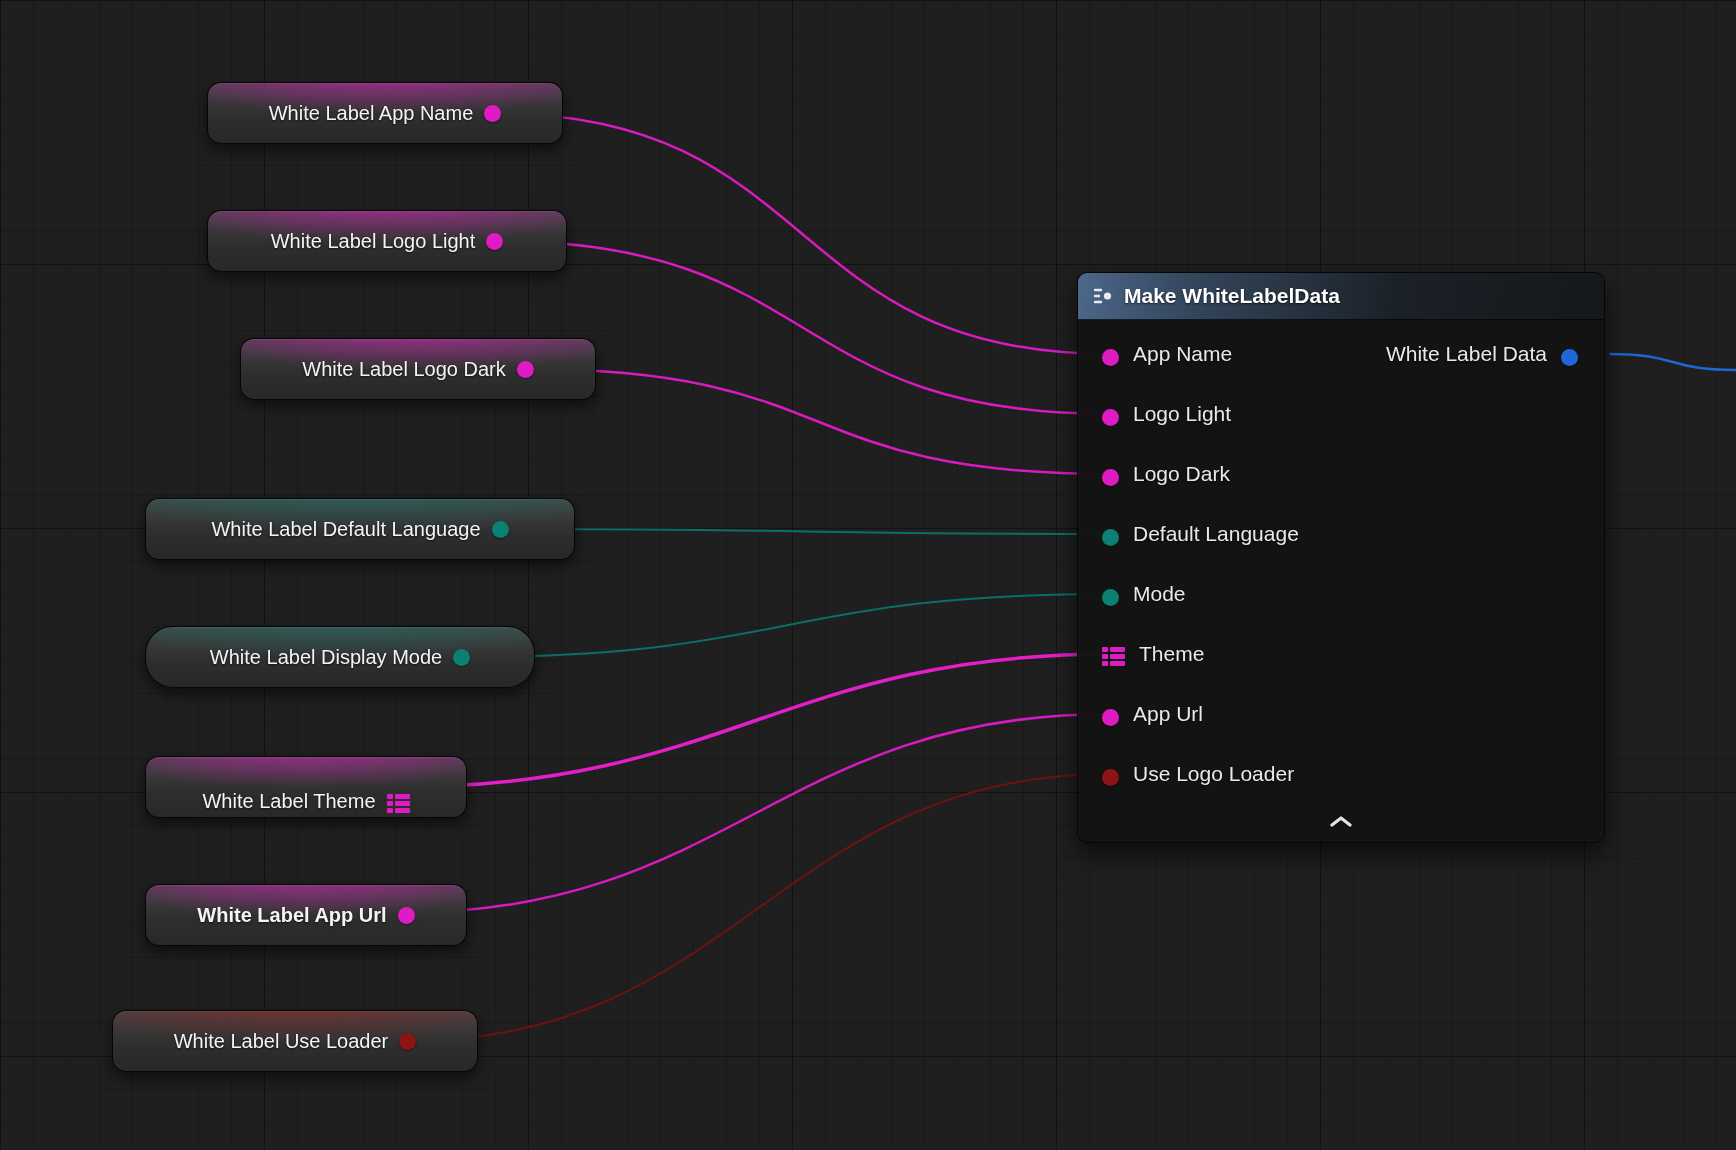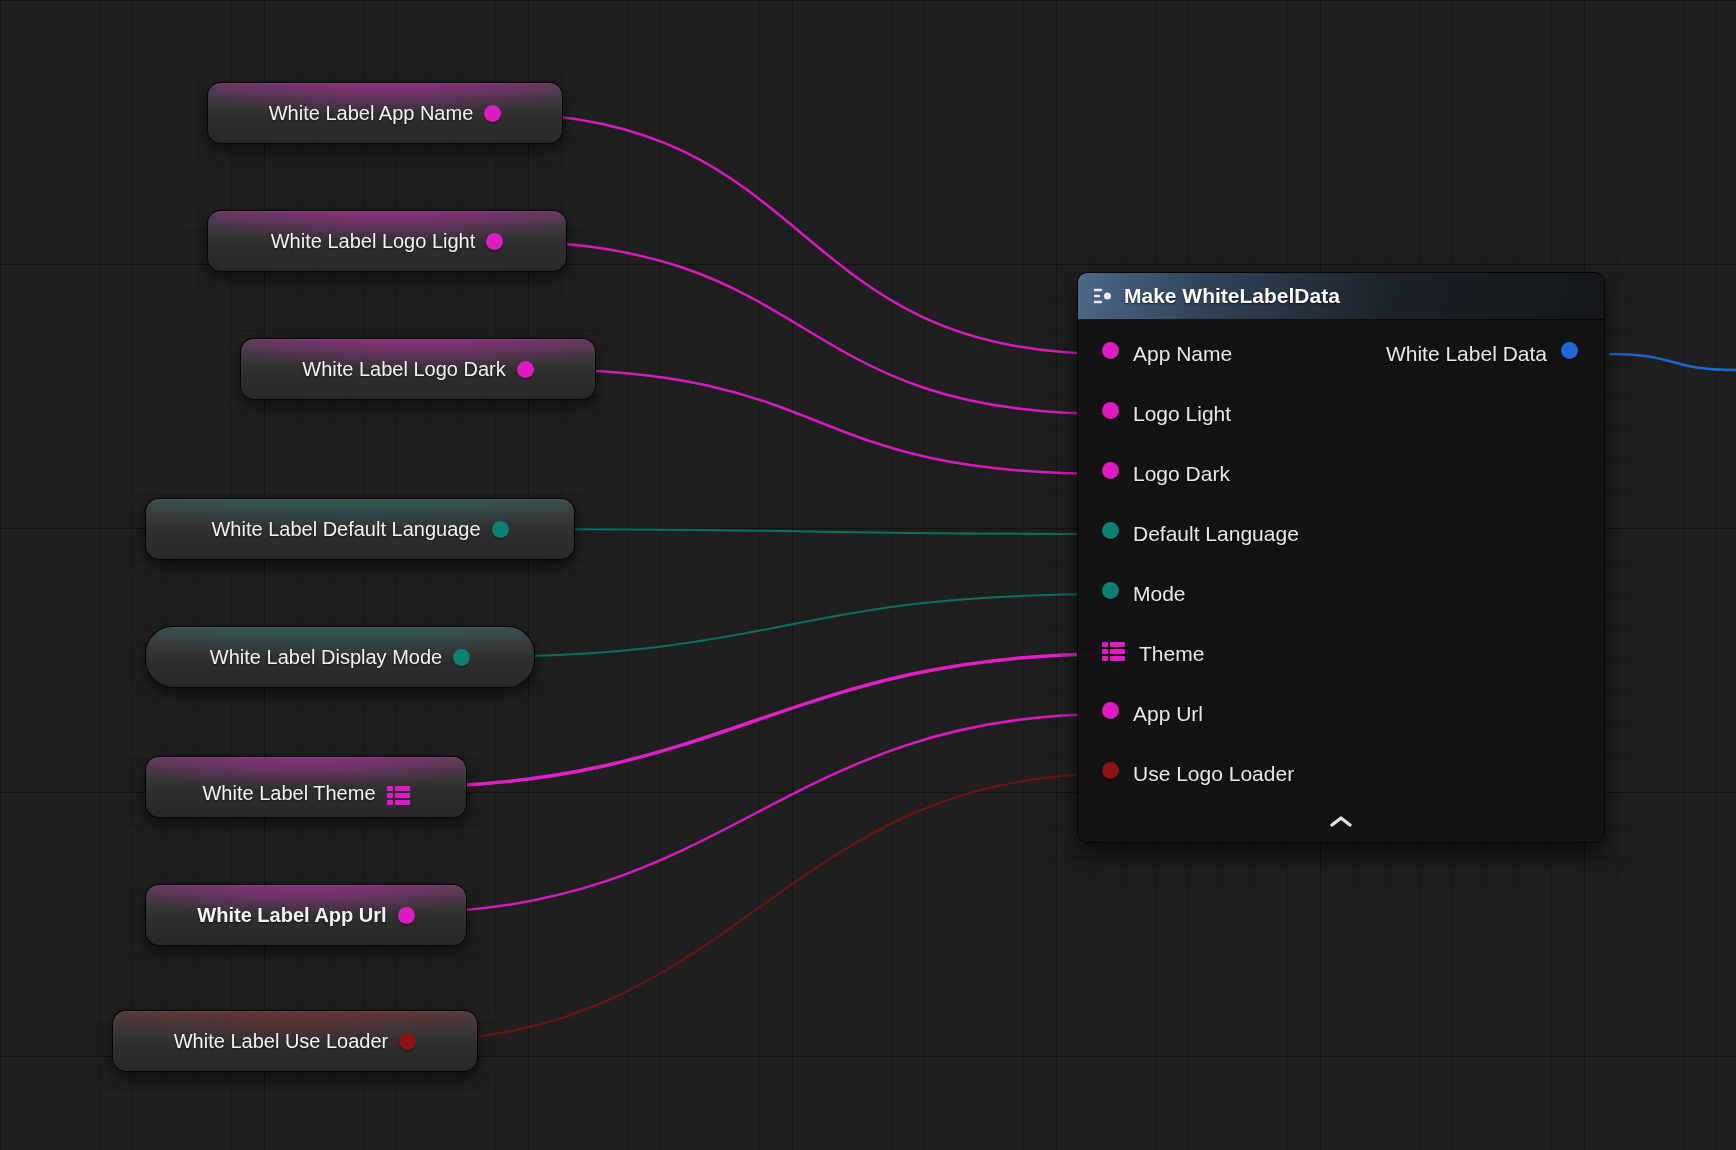--- a/index.html
+++ b/index.html
@@ -38,21 +38,21 @@
     position: absolute;
     z-index: 2;
     height: 62px;
     border-radius: 14px;
     border: 1px solid rgba(0,0,0,0.9);
     box-shadow: 0 6px 14px rgba(0,0,0,0.55), inset 0 1px 0 rgba(255,255,255,0.07);
     display: flex;
     align-items: center;
     justify-content: center;
     gap: 11px;
-    padding: 12px 18px;
+    padding: 4px 18px;
     box-sizing: border-box;
     background:
       radial-gradient(130% 140% at 50% -35%, var(--glow), rgba(0,0,0,0) 62%),
       linear-gradient(180deg, #444444 0%, #2e2e2e 58%, #282828 100%);
     cursor: default;
   }
   .getter--pink { --glow: rgba(213, 26, 186, 0.82); }
   .getter--teal { --glow: rgba(18, 116, 106, 0.75); }
   .getter--red  { --glow: rgba(152, 28, 28, 0.72); }
 
@@ -117,21 +117,21 @@
   .make-body { padding-top: 4px; }
   .make-row {
     height: 60px;
     display: flex;
     align-items: center;
     justify-content: space-between;
     padding: 0 26px 0 24px;
   }
   .in-wrap, .out-wrap {
     display: flex;
-    align-items: flex-start;
+    align-items: flex-end;
     gap: 14px;
   }
   .row-label {
     color: #e9e9e9;
     font-size: 21px;
     white-space: nowrap;
     text-shadow: 0 1px 2px rgba(0,0,0,0.6);
   }
   .make-chevron {
     height: 34px;

